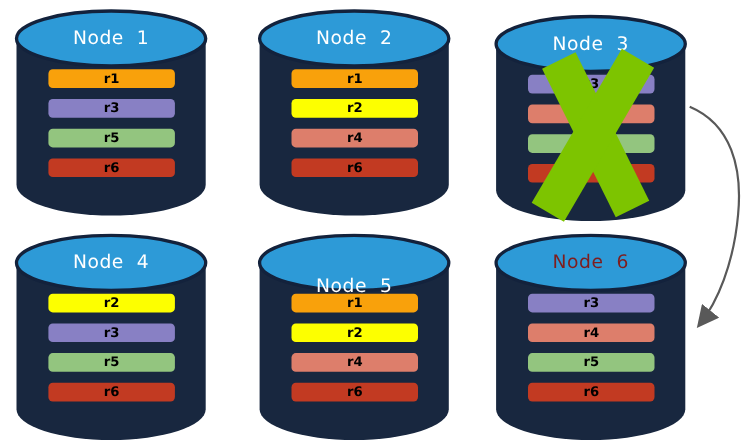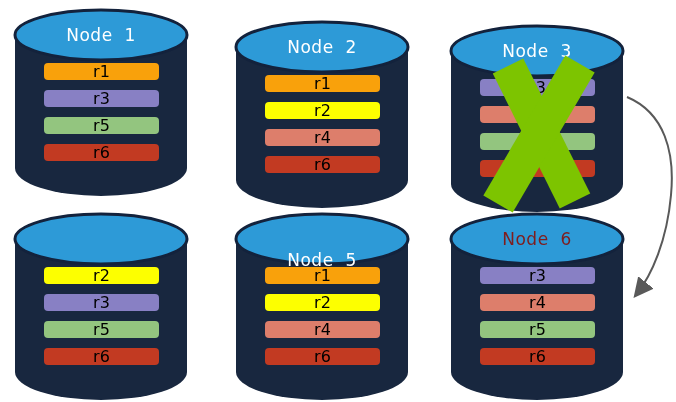--- a/index.html
+++ b/index.html
@@ -8,21 +8,21 @@
   .node { position:absolute; width:178px; height:192px; }
   .cyl { position:absolute; left:0; top:0; display:block; }
   .node-title {
     position:absolute; top:17px; left:0; width:100%;
     text-align:center; font-weight:normal; font-size:17px;
     letter-spacing:0.5px; white-space:pre; color:#ffffff;
   }
   .bars { position:absolute; left:32px; top:55px; width:115px; }
   .bar {
     height:17px; line-height:17px; border-radius:4px; margin-bottom:10px;
-    text-align:center; font-size:16px; font-weight:normal; color:#000000;
+    text-align:center; font-size:12px; font-weight:bold; color:#000000;
   }
   .fail-x { position:absolute; left:30px; top:20px; pointer-events:none; }
   .failover-arrow { position:absolute; left:595px; top:85px; pointer-events:none; }
 </style>
 </head>
 <body>
 
 <div class="canvas">
 
   <div class="node" style="left:12px; top:8px;">
@@ -32,35 +32,35 @@
     </svg>
     <div class="node-title" style="color: rgb(255, 255, 255);">Node  1</div>
     <div class="bars">
       <div class="bar" style="background: rgb(249, 161, 11);">r1</div>
       <div class="bar" style="background: rgb(136, 128, 196);">r3</div>
       <div class="bar" style="background: rgb(147, 197, 127);">r5</div>
       <div class="bar" style="background: rgb(194, 58, 34);">r6</div>
     </div>
   </div>
 
-  <div class="node" style="left:233px; top:20px;">
+  <div class="node" style="left:233px; top:8px;">
     <svg class="cyl" width="178" height="192" viewBox="0 0 178 192">
       <path d="M 3 27 L 3 160 A 86 28 0 0 0 175 160 L 175 27 Z" fill="#18273F"></path>
       <ellipse cx="89" cy="27" rx="86" ry="25" stroke-width="3" fill="#2D9AD7" stroke="#13223C"></ellipse>
     </svg>
     <div class="node-title" style="color: rgb(255, 255, 255);">Node  2</div>
     <div class="bars">
       <div class="bar" style="background: rgb(249, 161, 11);">r1</div>
       <div class="bar" style="background: rgb(253, 255, 0);">r2</div>
       <div class="bar" style="background: rgb(221, 126, 107);">r4</div>
       <div class="bar" style="background: rgb(194, 58, 34);">r6</div>
     </div>
   </div>
 
-  <div class="node" style="left:448px; top:24px;">
+  <div class="node" style="left:448px; top:13px;">
     <svg class="cyl" width="178" height="192" viewBox="0 0 178 192">
       <path d="M 3 27 L 3 160 A 86 28 0 0 0 175 160 L 175 27 Z" fill="#18273F"></path>
       <ellipse cx="89" cy="27" rx="86" ry="25" stroke-width="3" fill="#2D9AD7" stroke="#13223C"></ellipse>
     </svg>
     <div class="node-title" style="color: rgb(255, 255, 255);">Node  3</div>
     <div class="bars">
       <div class="bar" style="background: rgb(136, 128, 196);">r3</div>
       <div class="bar" style="background: rgb(221, 126, 107);"></div>
       <div class="bar" style="background: rgb(147, 197, 127);"></div>
       <div class="bar" style="background: rgb(194, 58, 34);"></div>
@@ -69,20 +69,21 @@
       <line x1="30" y1="22" x2="97" y2="157" stroke-width="34" stroke-linecap="butt" stroke="#7DC400"></line>
       <line x1="102" y1="20" x2="20" y2="160" stroke-width="34" stroke-linecap="butt" stroke="#7DC400"></line>
     </svg>
   </div>
 
   <div class="node" style="left:12px; top:212px;">
     <svg class="cyl" width="178" height="192" viewBox="0 0 178 192">
       <path d="M 3 27 L 3 160 A 86 28 0 0 0 175 160 L 175 27 Z" fill="#18273F"></path>
       <ellipse cx="89" cy="27" rx="86" ry="25" stroke-width="3" fill="#2D9AD7" stroke="#13223C"></ellipse>
     </svg>
+    <div class="node-title" style="color: rgb(255, 255, 255);">Node  4</div>
     <div class="bars">
       <div class="bar" style="background: rgb(253, 255, 0);">r2</div>
       <div class="bar" style="background: rgb(136, 128, 196);">r3</div>
       <div class="bar" style="background: rgb(147, 197, 127);">r5</div>
       <div class="bar" style="background: rgb(194, 58, 34);">r6</div>
     </div>
   </div>
 
   <div class="node" style="left:233px; top:212px;">
     <svg class="cyl" width="178" height="192" viewBox="0 0 178 192">

